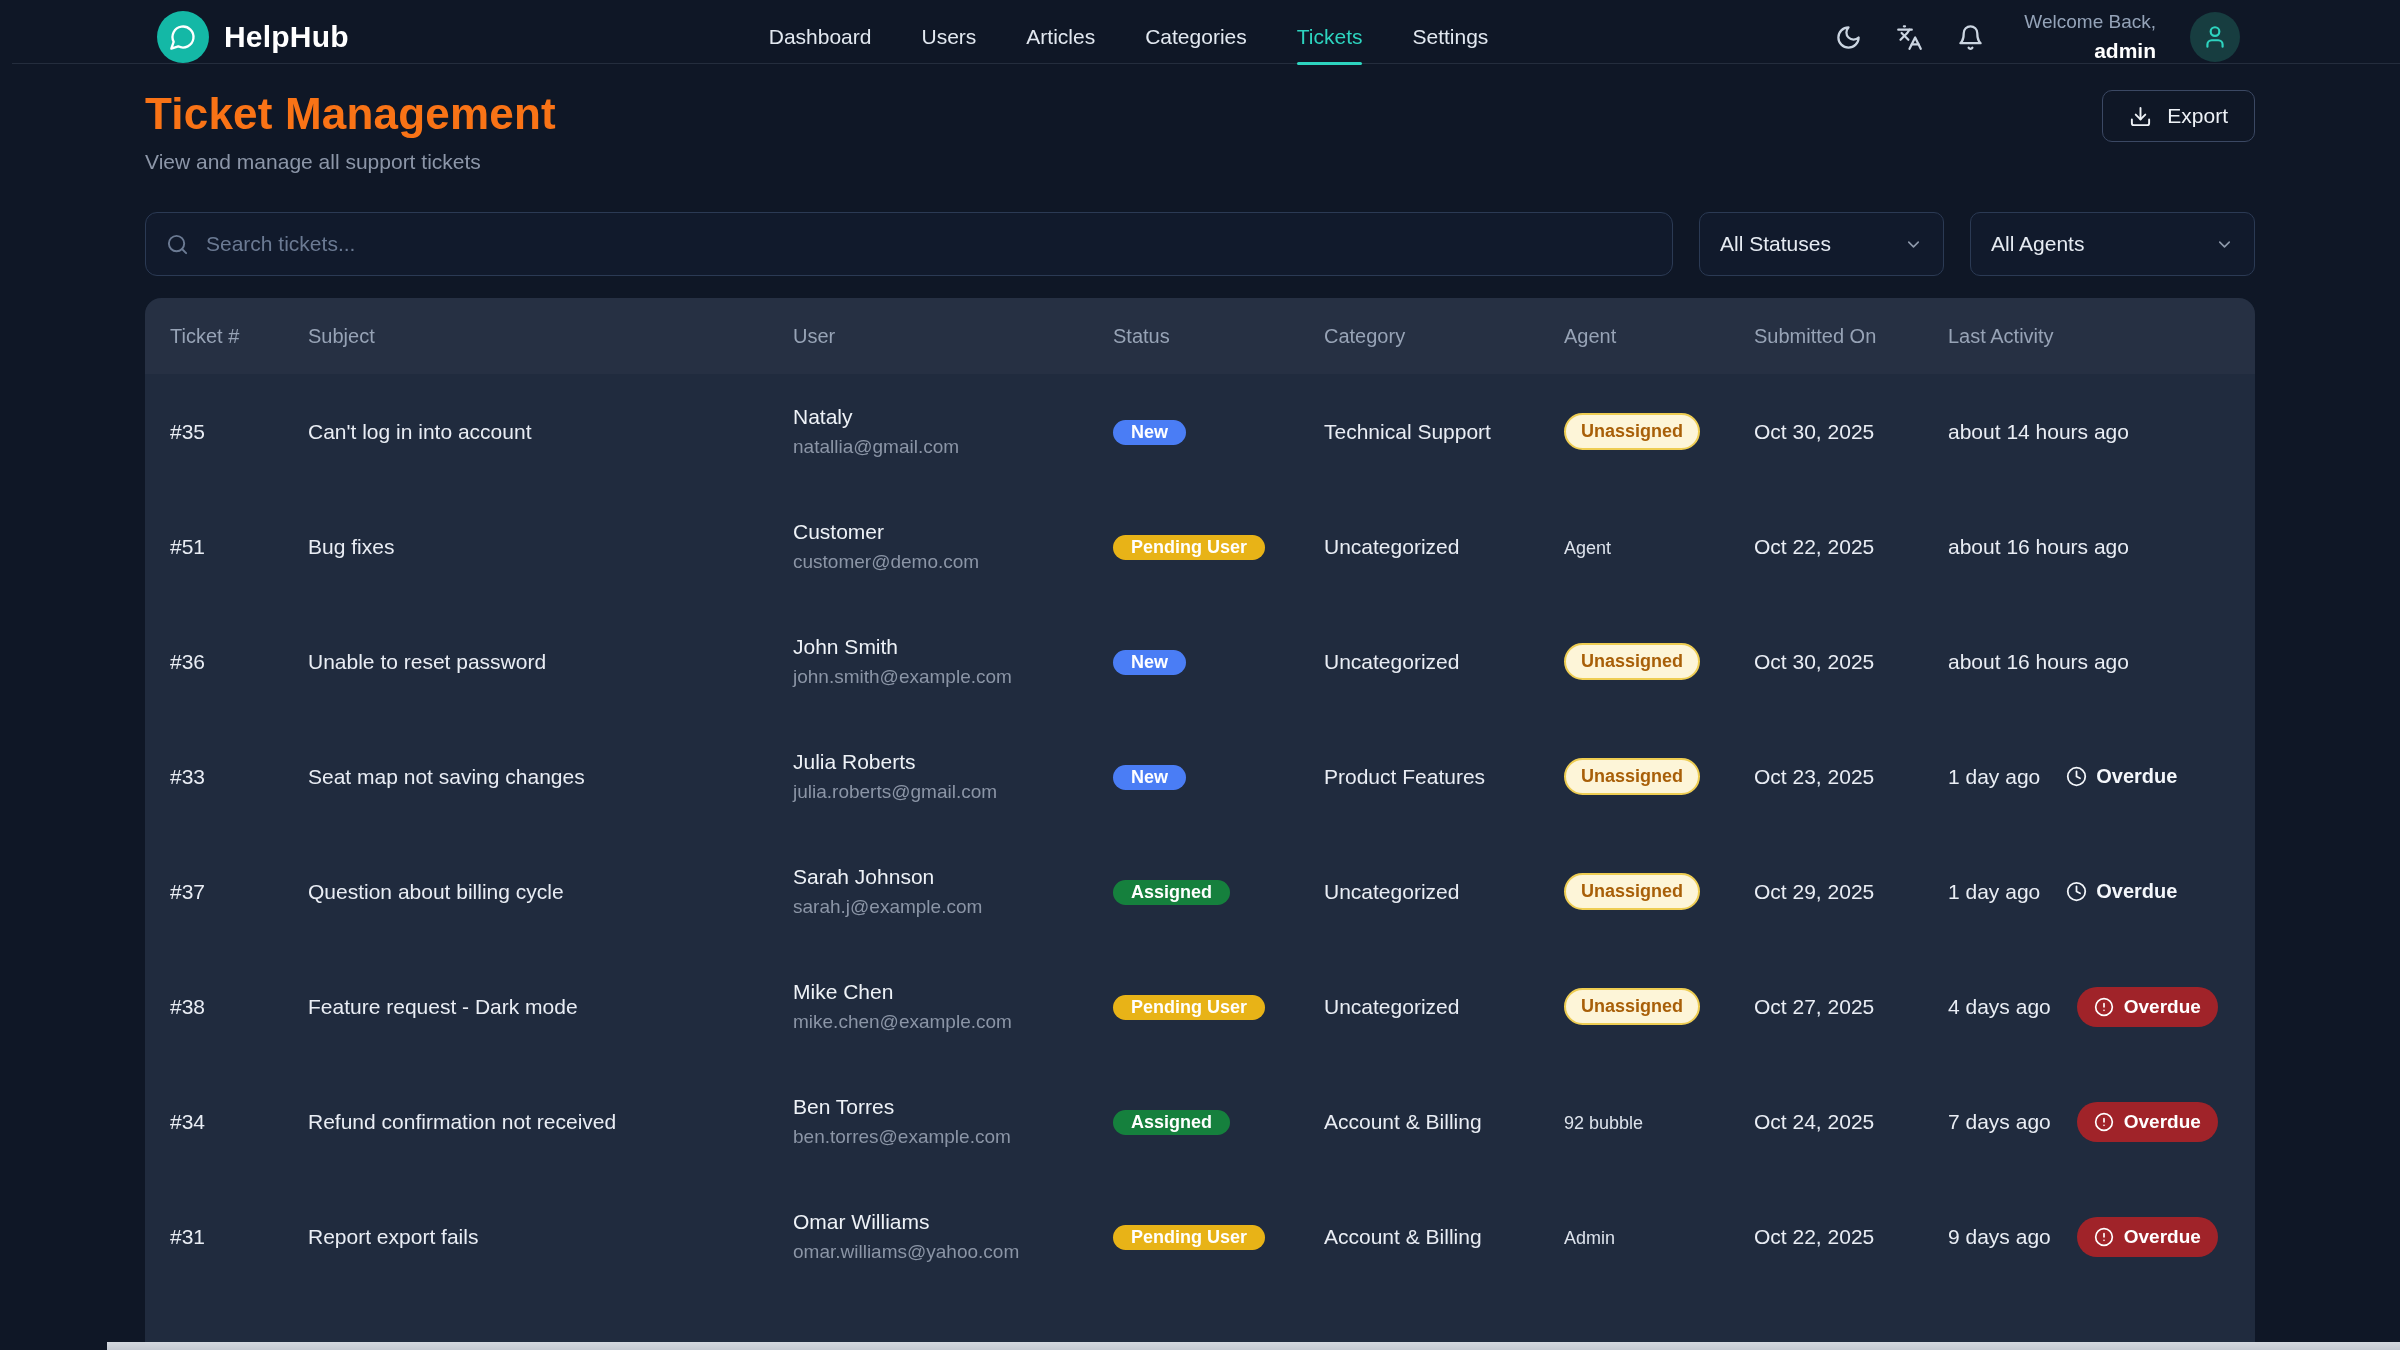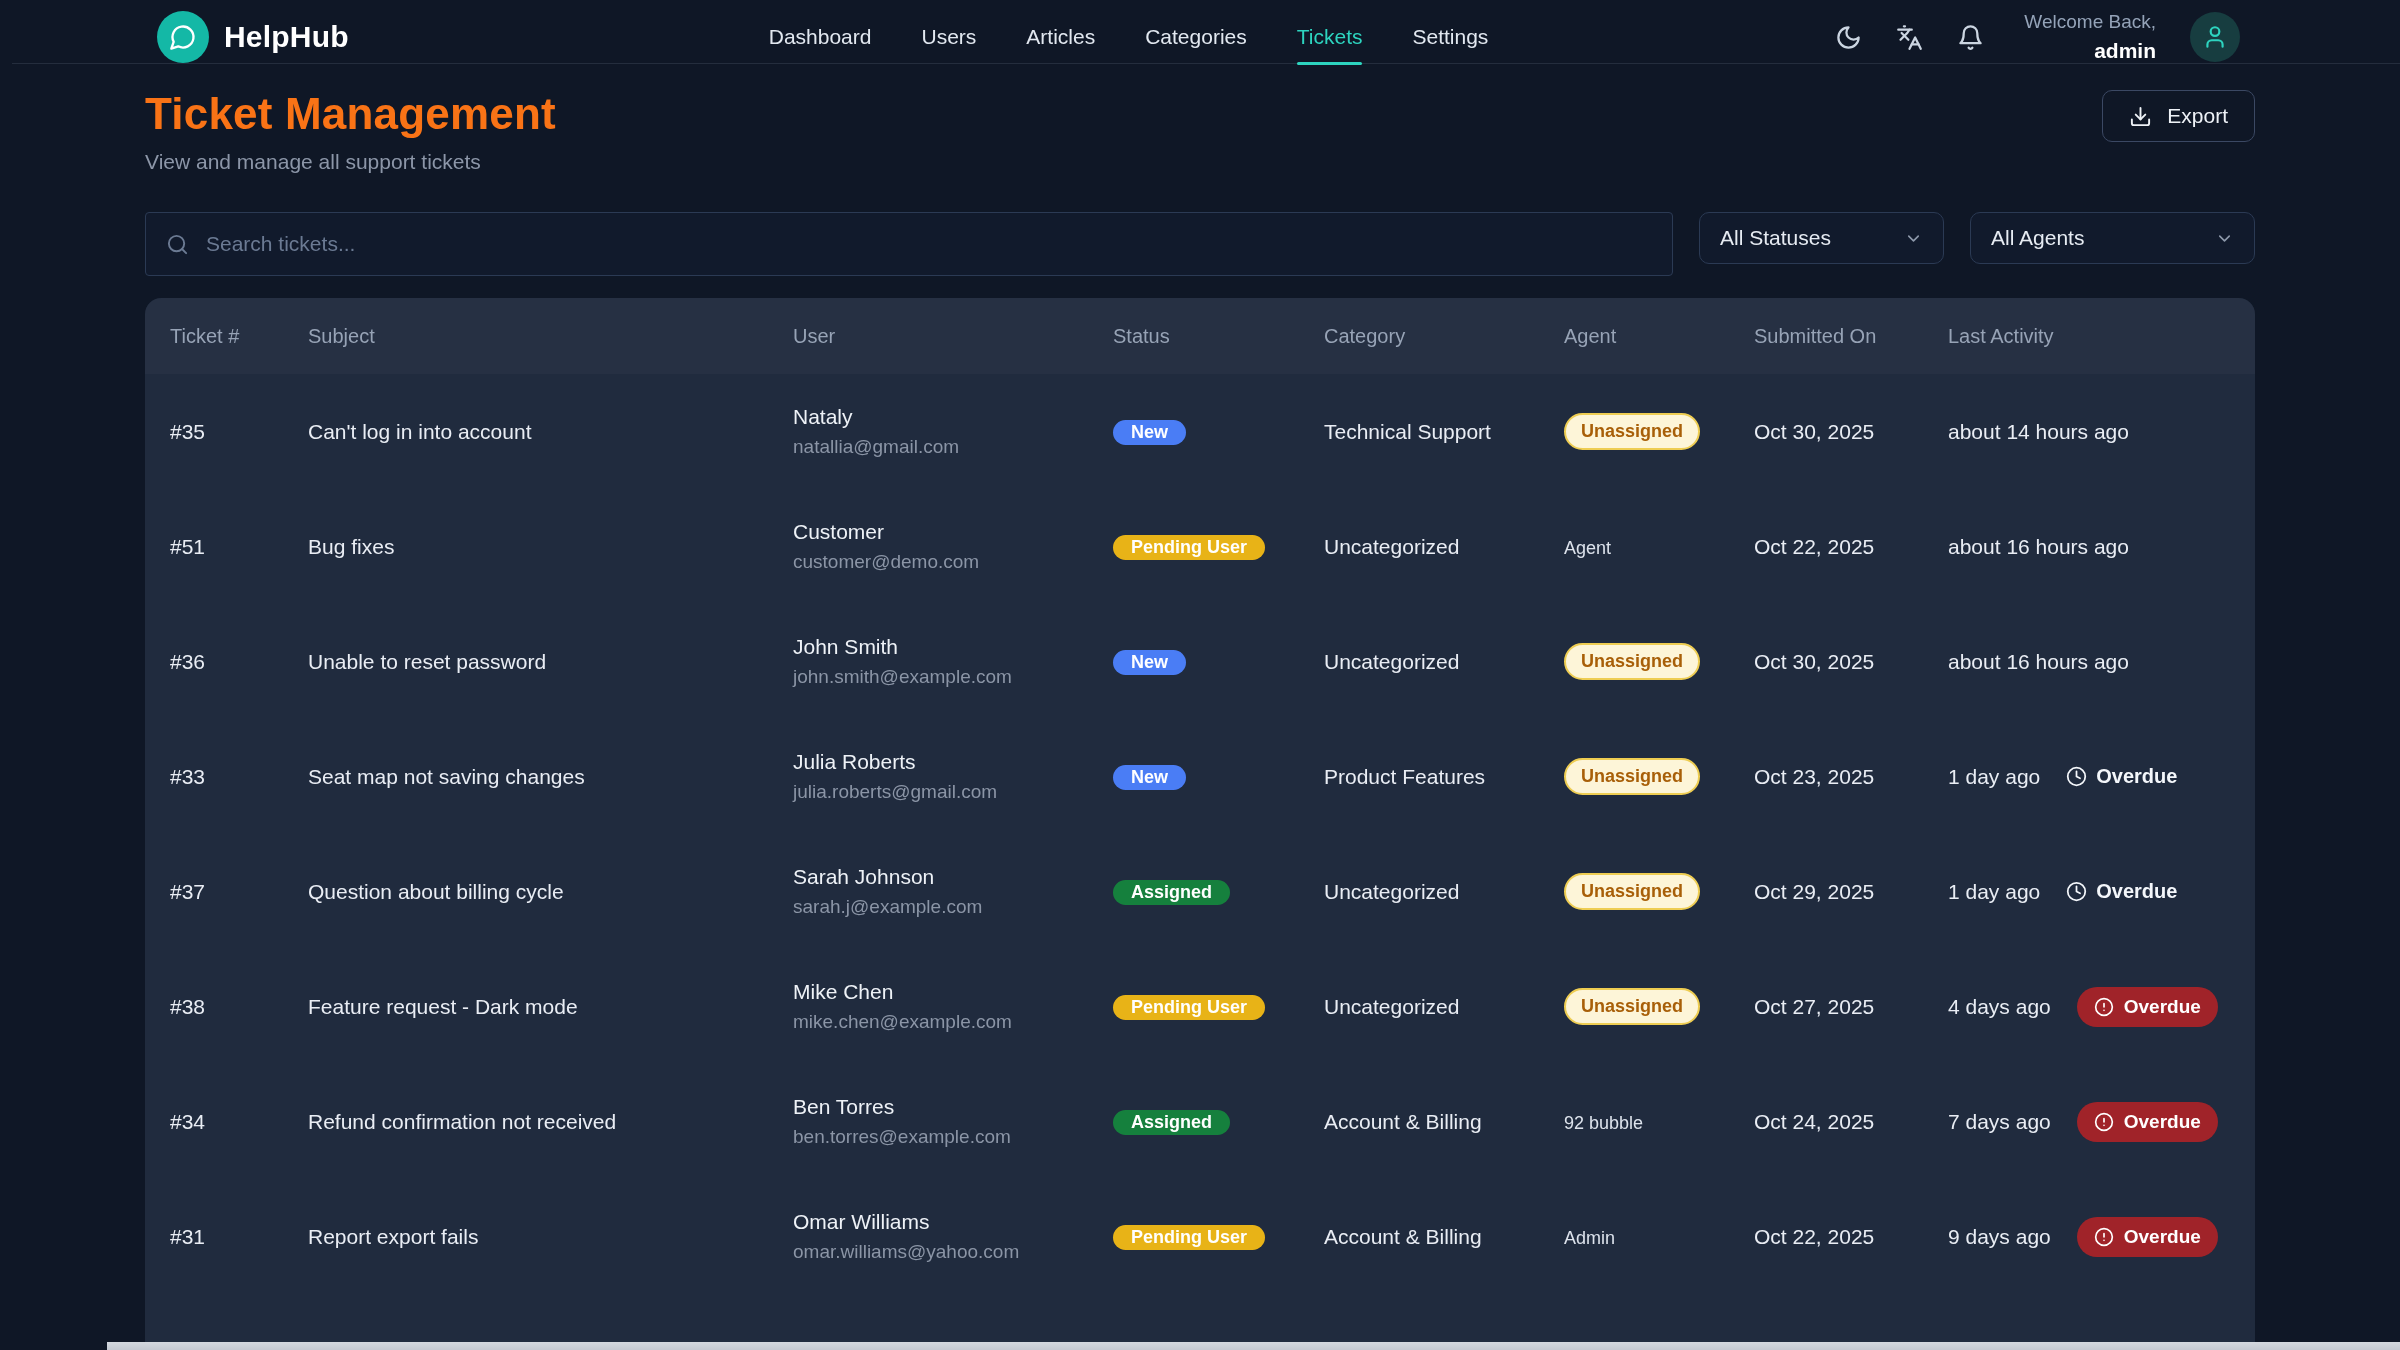--- a/index.html
+++ b/index.html
@@ -53,30 +53,30 @@
     display:flex;align-items:center;gap:15px;
     padding:13px 26px;border:1px solid #3b4863;border-radius:10px;
     background:transparent;color:#eef2f7;font-size:21px;cursor:pointer;
     font-family:"Liberation Sans",sans-serif;
   }
   
   .filter-row{display:flex;gap:26px;margin-top:38px}
   .search{
     flex:1;display:flex;align-items:center;gap:15px;height:64px;
     padding:0 20px;box-sizing:border-box;
-    background:#111a2c;border:1px solid #2b3a54;border-radius:4px;color:#6b7a93;
+    background:#111a2c;border:1px solid #2b3a54;border-radius:12px;color:#6b7a93;
   }
   .search input{
     flex:1;background:transparent;border:none;outline:none;
     color:#eef2f7;font-size:21px;font-family:"Liberation Sans",sans-serif;
   }
   .search input::placeholder{color:#6b7a93}
   .select{
     display:flex;align-items:center;justify-content:space-between;gap:20px;
-    height:52px;padding:0 20px;box-sizing:border-box;cursor:pointer;
+    height:64px;padding:0 20px;box-sizing:border-box;cursor:pointer;
     background:#111a2c;border:1px solid #2b3a54;border-radius:10px;
     font-size:21px;color:#e6ebf2;font-family:"Liberation Sans",sans-serif;
   }
   .select .chev{color:#8e99ab}
   .sel-status{width:245px}.sel-category{width:265px}.sel-agent{width:285px}
   
   .table-card{
     margin-top:22px;background:#202b3e;border-radius:16px;min-height:1080px;
   }
   .grid-cols{

